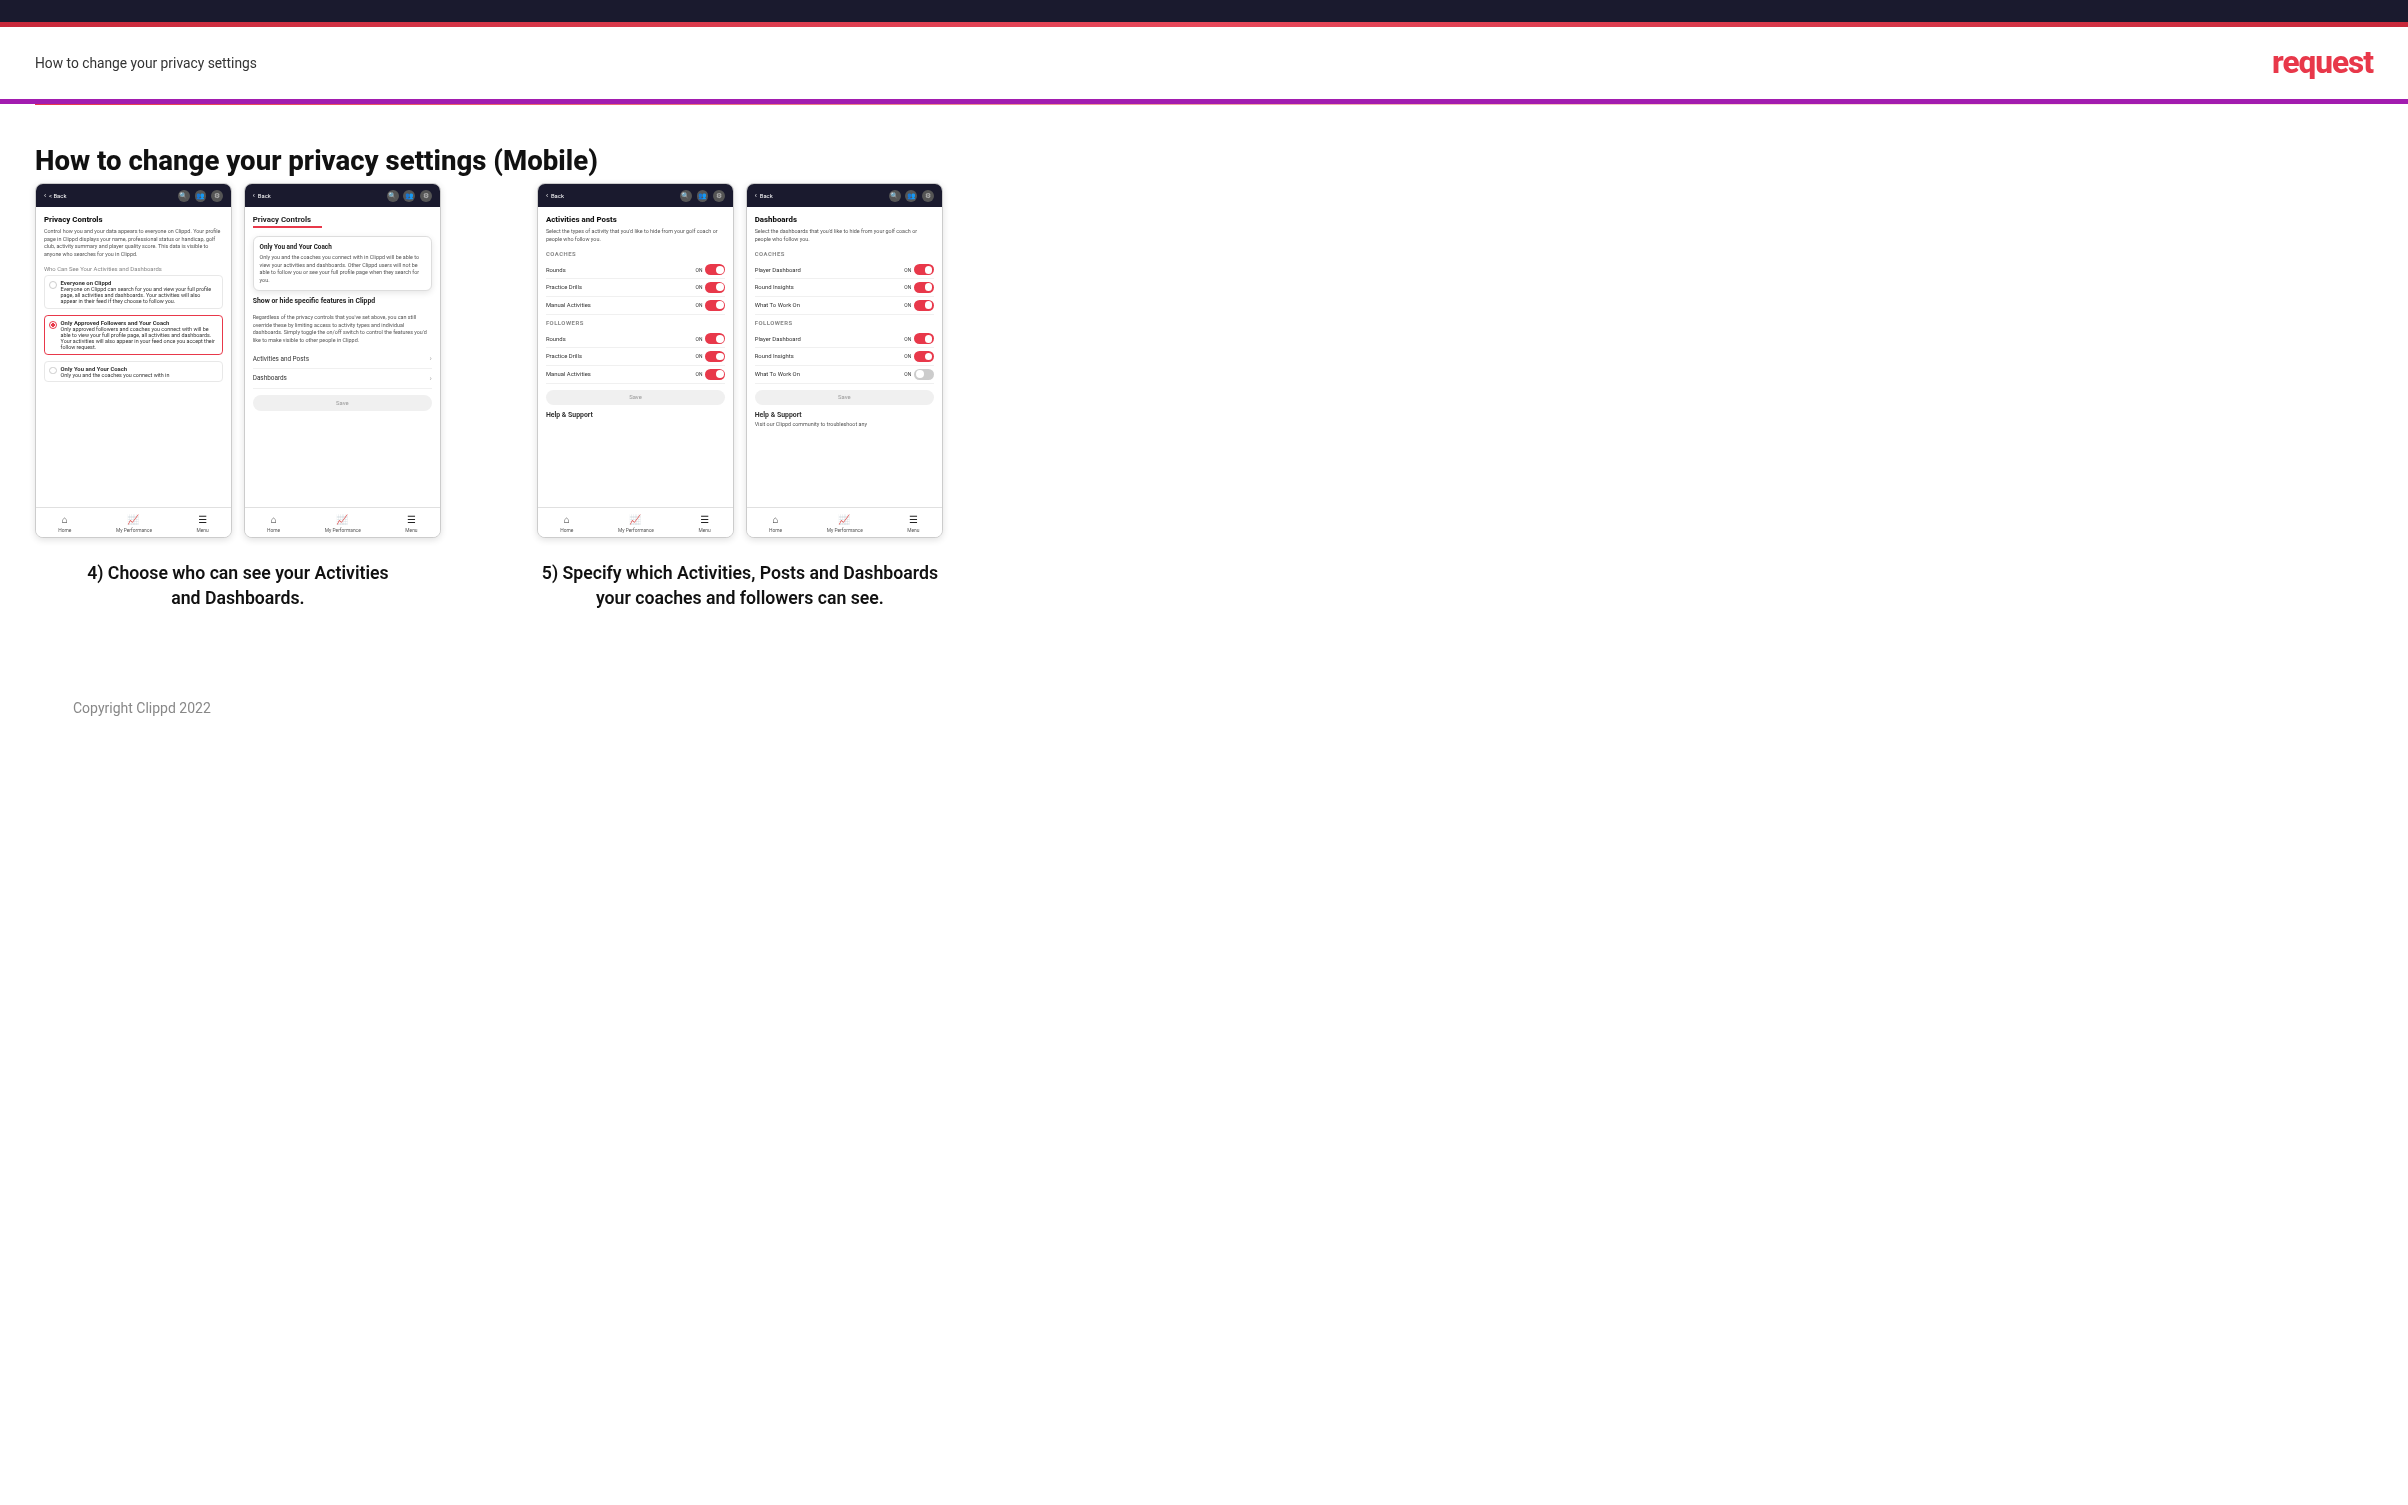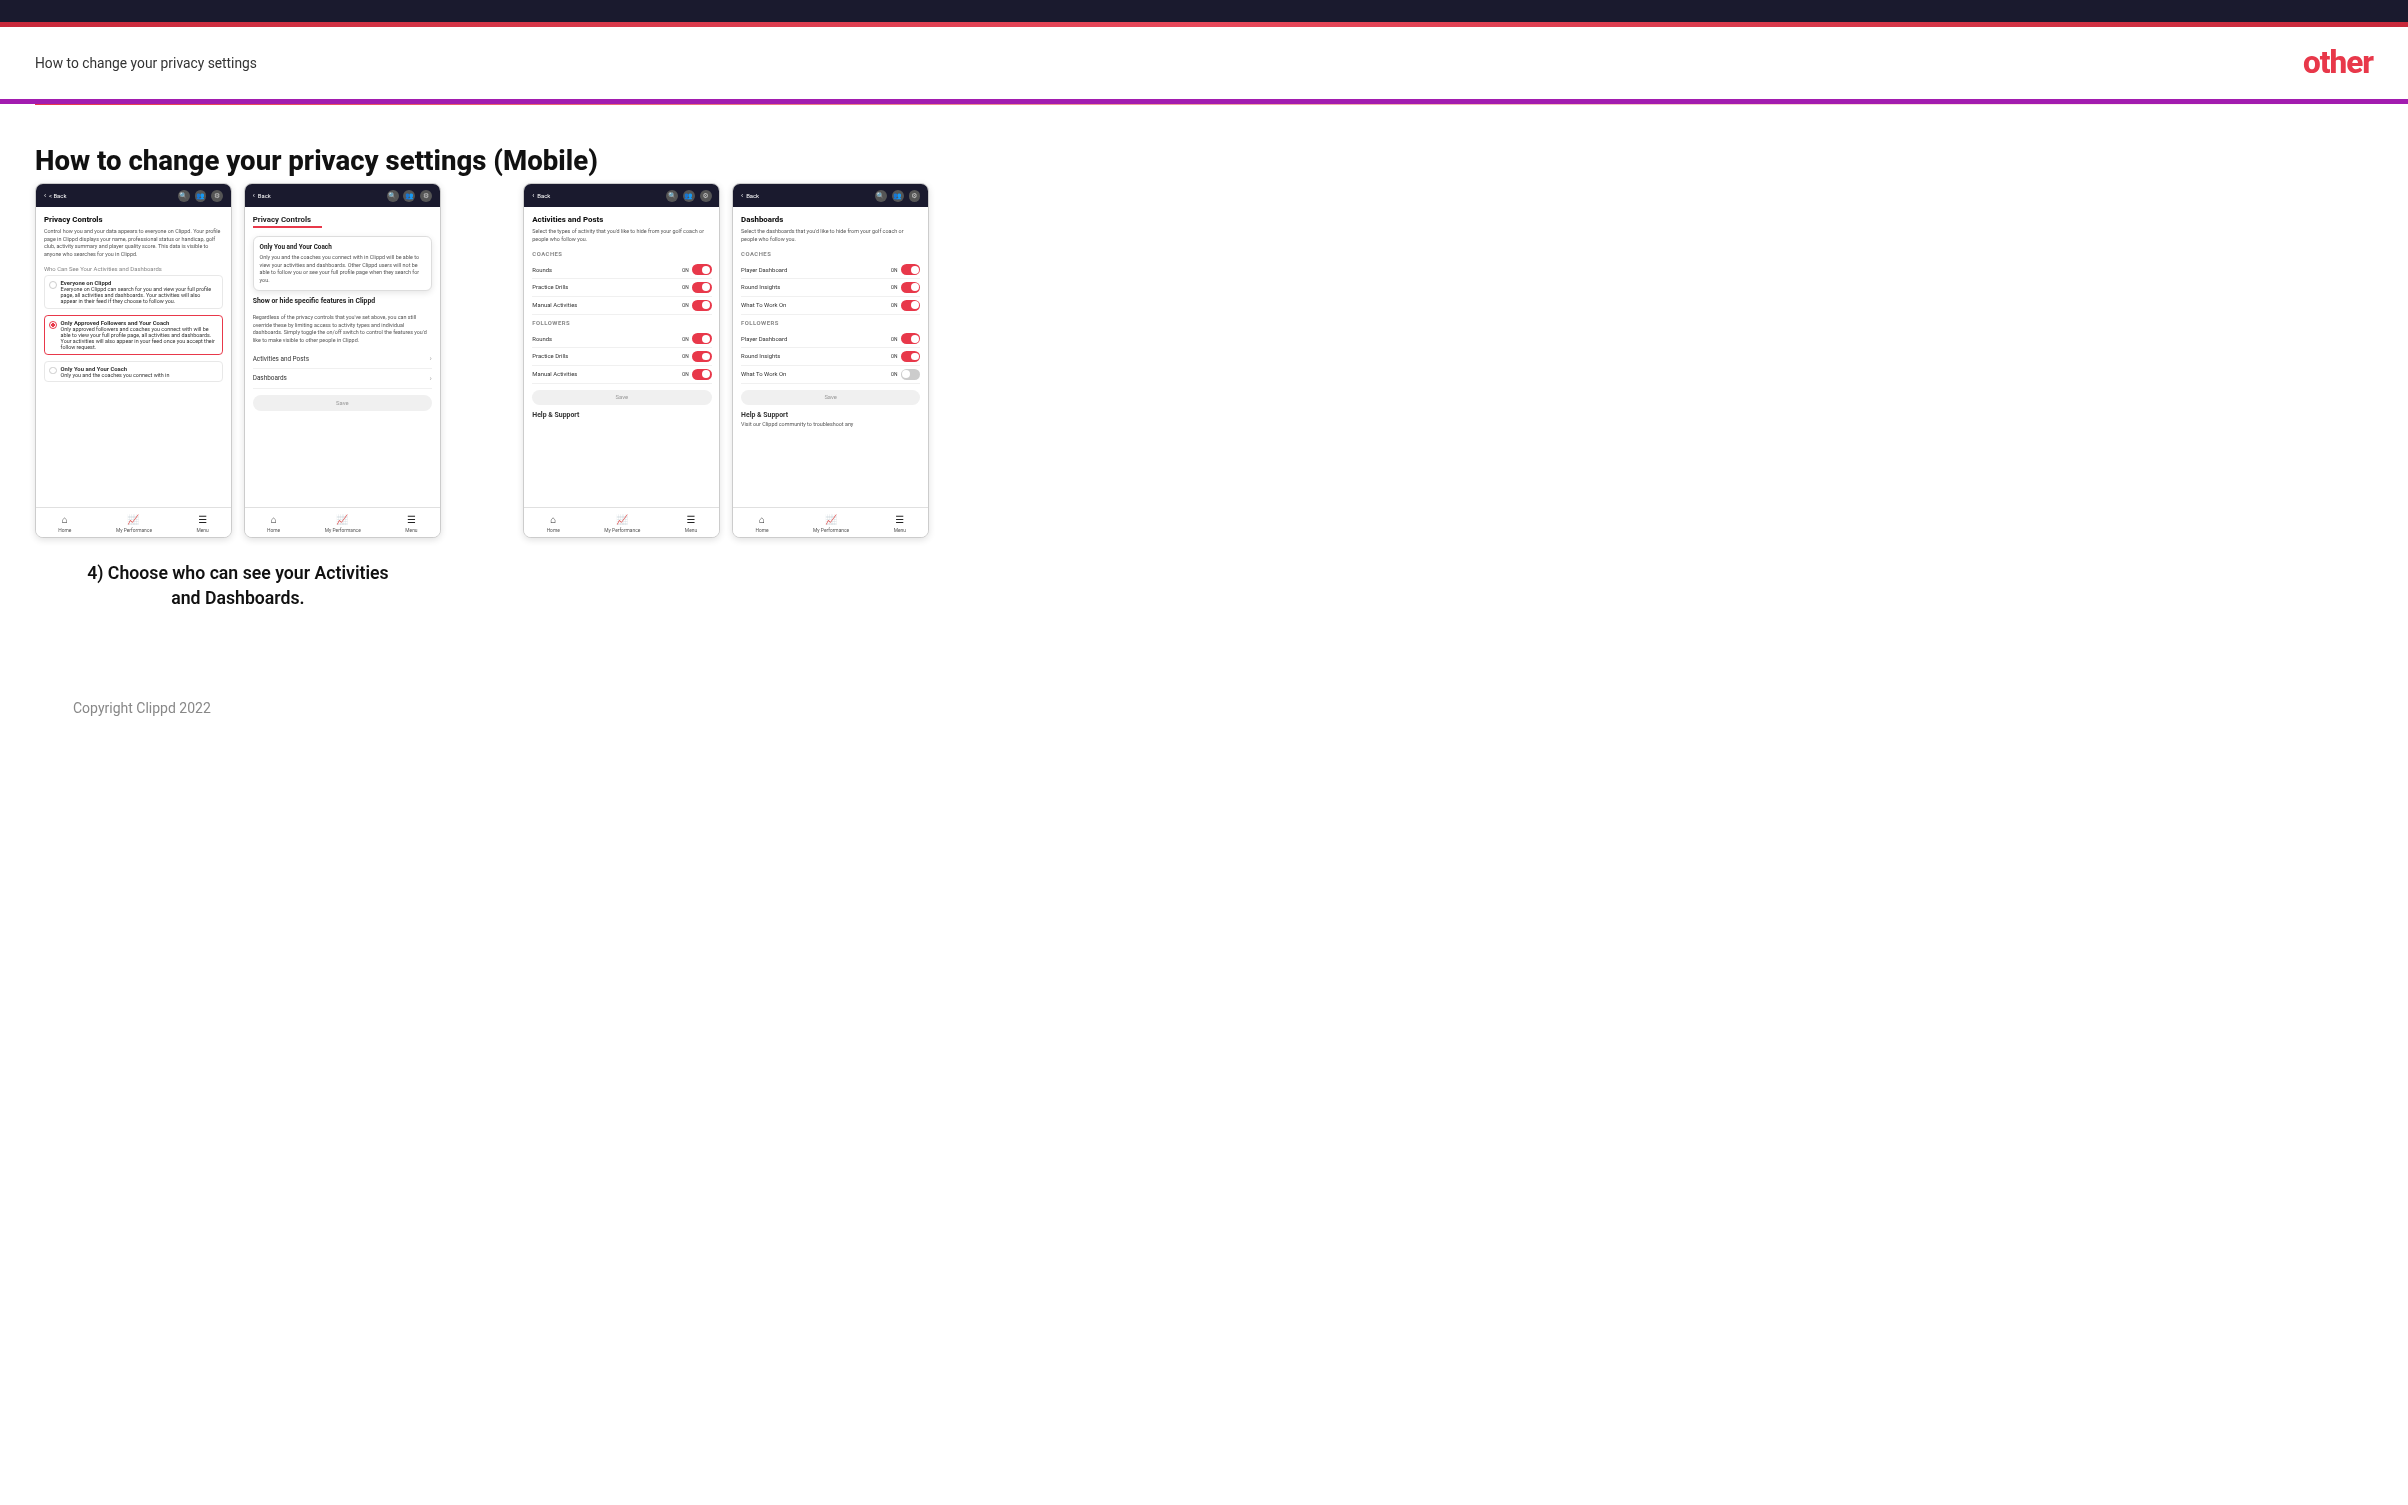--- a/index.html
+++ b/index.html
@@ -345,21 +345,21 @@
   </style>
 </head>
 <body>
 
 <div style="background:#1a1a2e; height:21.7px;"></div>
 
 <div style="height:4.9px; background:linear-gradient(90deg,#c8283a,#e8485a,#c8283a);"></div>
 
 <div class="header">
   <span class="header-title">How to change your privacy settings</span>
-  <span class="logo">other</span>
+  <span class="logo">request</span>
 </div>
 <div class="header-separator"></div>
 
 <div class="main">
   <h1 class="page-title">How to change your privacy settings (Mobile)</h1>
 
   <div class="mockups-row">
 
     <div class="mockup-group">
       <div class="mockup-pair">
@@ -628,20 +628,21 @@
               <span class="bottom-nav-icon">📈</span>
               <span class="bottom-nav-label">My Performance</span>
             </div>
             <div class="bottom-nav-item">
               <span class="bottom-nav-icon">☰</span>
               <span class="bottom-nav-label">Menu</span>
             </div>
           </div>
         </div>
       </div>
+      <div class="caption" style="max-width:433px;">5) Specify which Activities, Posts and Dashboards your  coaches and followers can see.</div>
     </div>
 
   </div>
 </div>
 
 <div class="footer">
   <span>Copyright Clippd 2022</span>
 </div>
 
 

